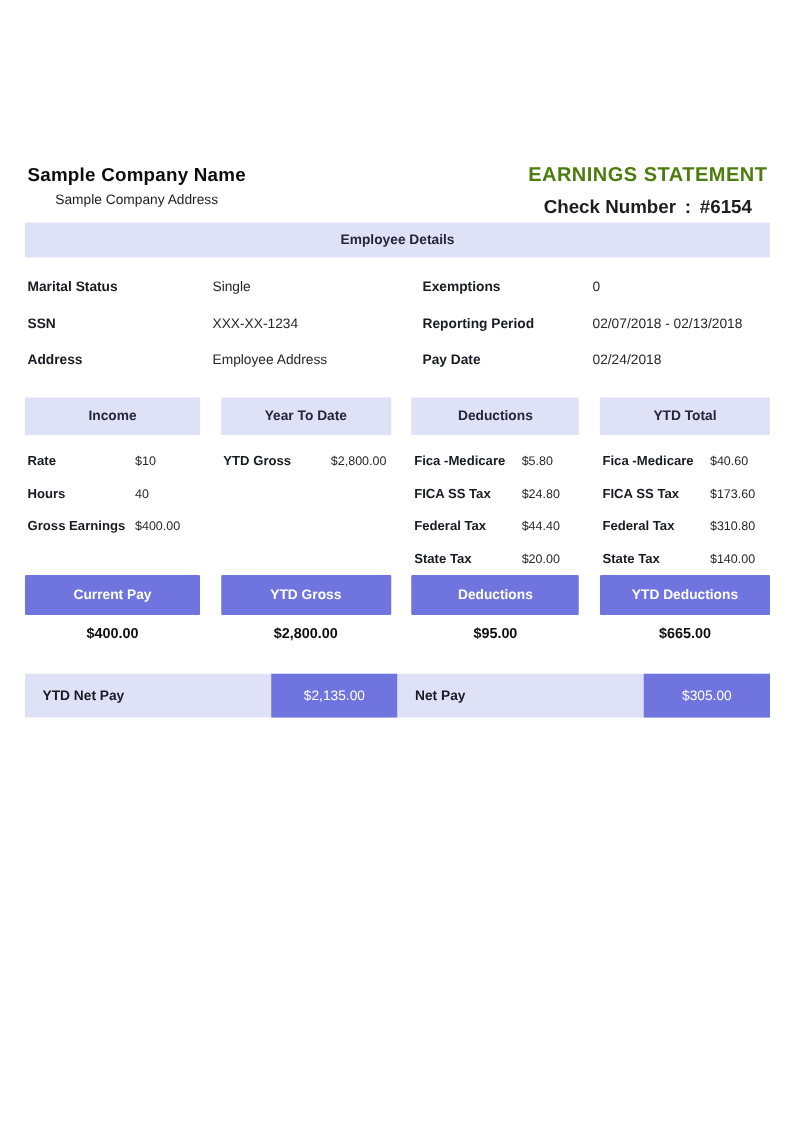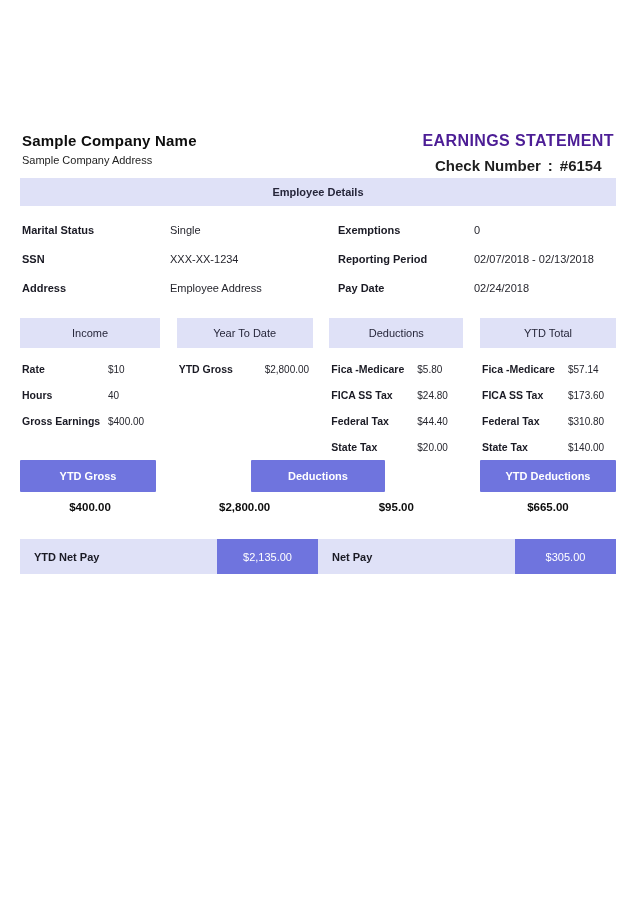--- a/index.html
+++ b/index.html
@@ -9,23 +9,23 @@
     font-family: "Liberation Sans", "DejaVu Sans", sans-serif;
     color: #222222;
     position: relative;
     overflow: hidden;
   }
   .page { padding: 132px 20px 0 20px; border-radius: 14px; }
 
   
   .header-row { display: flex; justify-content: space-between; align-items: flex-start; padding: 0 2px; }
   .company-name { font-size: 15px; font-weight: bold; color: #0d0d0d; letter-spacing: 0.2px; }
-  .company-address { font-size: 11px; color: #1e1e1e; margin-top: 5px; }
+  .company-address { font-size: 11px; color: #1e1e1e; margin-top: 5px; text-align: center; }
   .statement-block { text-align: center; }
-  .statement-title { font-size: 16px; font-weight: bold; color: #4c1d95; letter-spacing: 0.4px; text-align: center; }
+  .statement-title { font-size: 16px; font-weight: bold; color: #4d7c0f; letter-spacing: 0.4px; text-align: center; }
   .check-number { font-size: 15px; font-weight: bold; color: #1e1e1e; margin-top: 7px; }
   .check-number .sep { margin: 0 7px; }
 
   
   .section-bar {
     margin-top: 4px; height: 28px; line-height: 28px;
     background: #dfe1f7; text-align: center;
     font-size: 11px; font-weight: bold; color: #26263a;
   }
 
@@ -34,21 +34,21 @@
   .details-row { display: grid; grid-template-columns: 148px 168px 136px 1fr; height: 29px; align-items: center; }
   .d-label { font-size: 11px; font-weight: bold; color: #1a1a24; }
   .d-value { font-size: 11px; color: #26262e; }
 
   
   .four-col { display: flex; justify-content: space-between; }
   .money-section { margin-top: 16px; align-items: flex-start; }
   .col-1 { width: 140px; } .col-2 { width: 136px; } .col-3 { width: 134px; } .col-4 { width: 136px; }
   .col-header {
     height: 30px; line-height: 30px; background: #dfe1f7;
-    text-align: center; font-size: 11px; font-weight: normal; color: #26263a;
+    text-align: center; font-size: 11px; font-weight: bold; color: #26263a;
   }
   .col-rows { margin-top: 8px; padding-left: 2px; }
   .col-row { display: flex; align-items: center; height: 26px; }
   .col-row .lbl { width: 86px; font-size: 10.5px; font-weight: bold; color: #1a1a24; }
   .col-row .val { font-size: 10px; color: #26262e; }
 
   
   .buttons-row { margin-top: 0px; }
   .sum-btn {
     height: 32px; background: #6f74de; border-radius: 1px;
@@ -159,39 +159,40 @@
           <span class="val">$20.00</span>
         </div>
       </div>
     </div>
 
     <div class="col-4">
       <div class="col-header">YTD Total</div>
       <div class="col-rows">
         <div class="col-row">
           <span class="lbl">Fica -Medicare</span>
-          <span class="val">$57.14</span>
+          <span class="val">$40.60</span>
         </div>
         <div class="col-row">
           <span class="lbl">FICA SS Tax</span>
           <span class="val">$173.60</span>
         </div>
         <div class="col-row">
           <span class="lbl">Federal Tax</span>
           <span class="val">$310.80</span>
         </div>
         <div class="col-row">
           <span class="lbl">State Tax</span>
           <span class="val">$140.00</span>
         </div>
       </div>
     </div>
   </div>
 
   <div class="four-col buttons-row">
+    <div class="sum-btn col-1">Current Pay</div>
     <div class="sum-btn col-2">YTD Gross</div>
     <div class="sum-btn col-3">Deductions</div>
     <div class="sum-btn col-4">YTD Deductions</div>
   </div>
 
   <div class="four-col totals-row">
     <div class="total-amount col-1">$400.00</div>
     <div class="total-amount col-2">$2,800.00</div>
     <div class="total-amount col-3">$95.00</div>
     <div class="total-amount col-4">$665.00</div>

